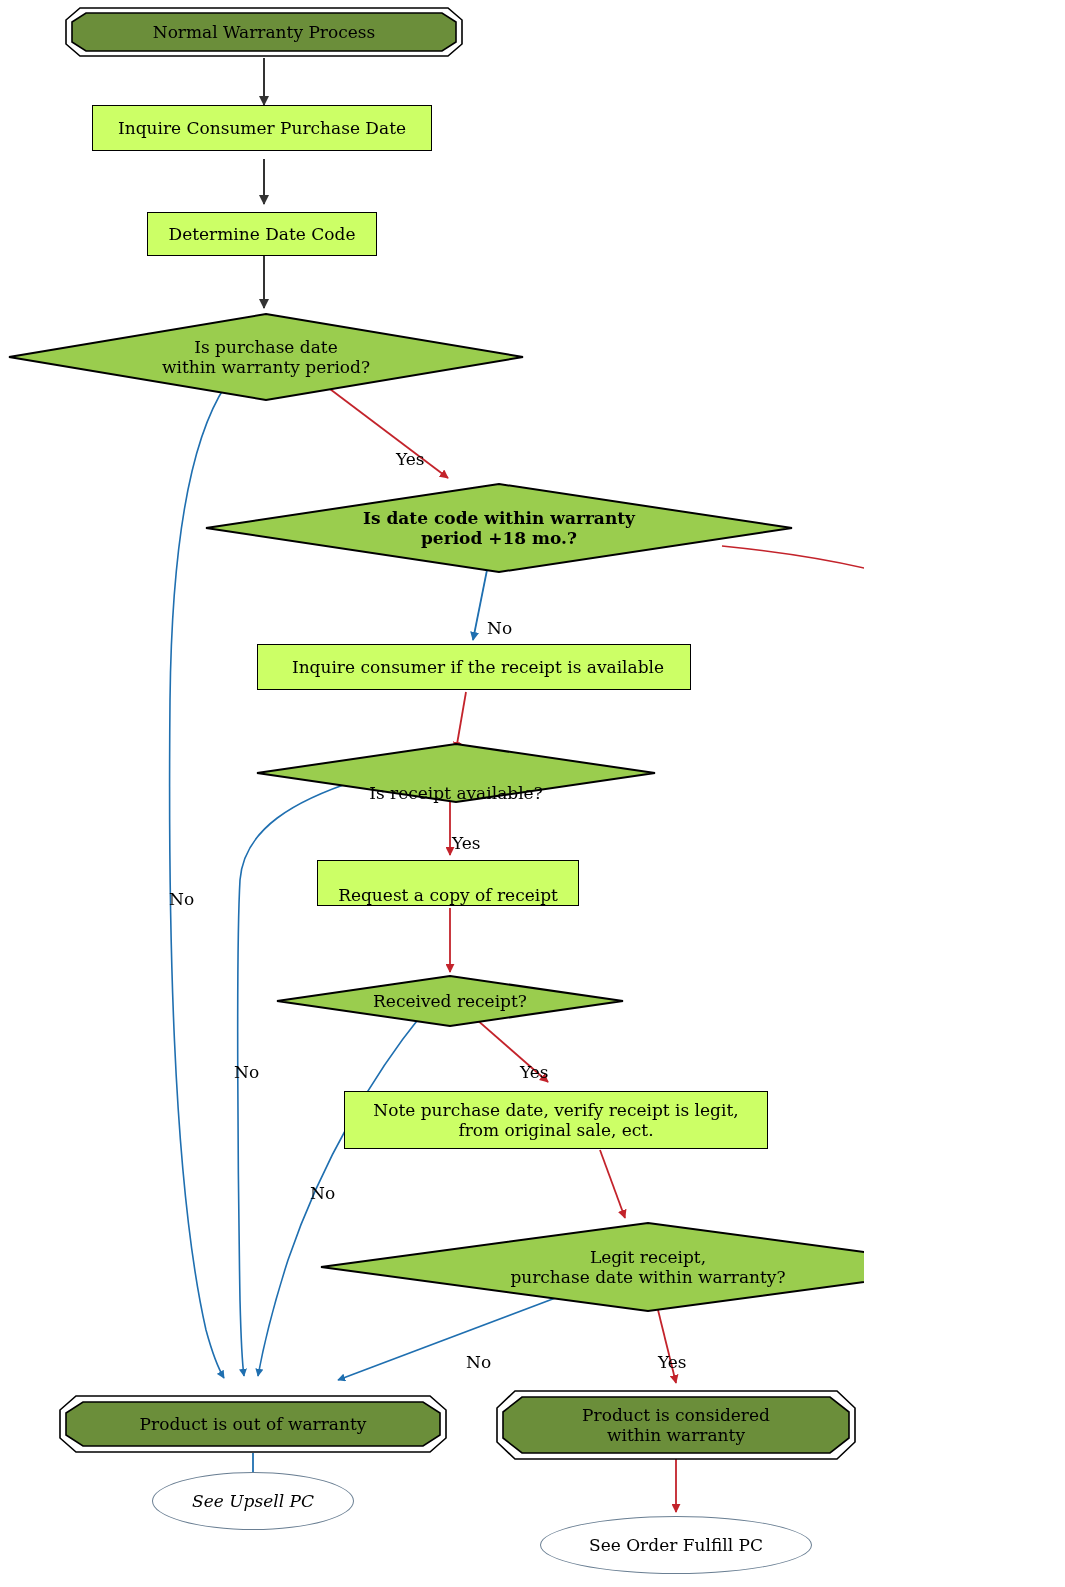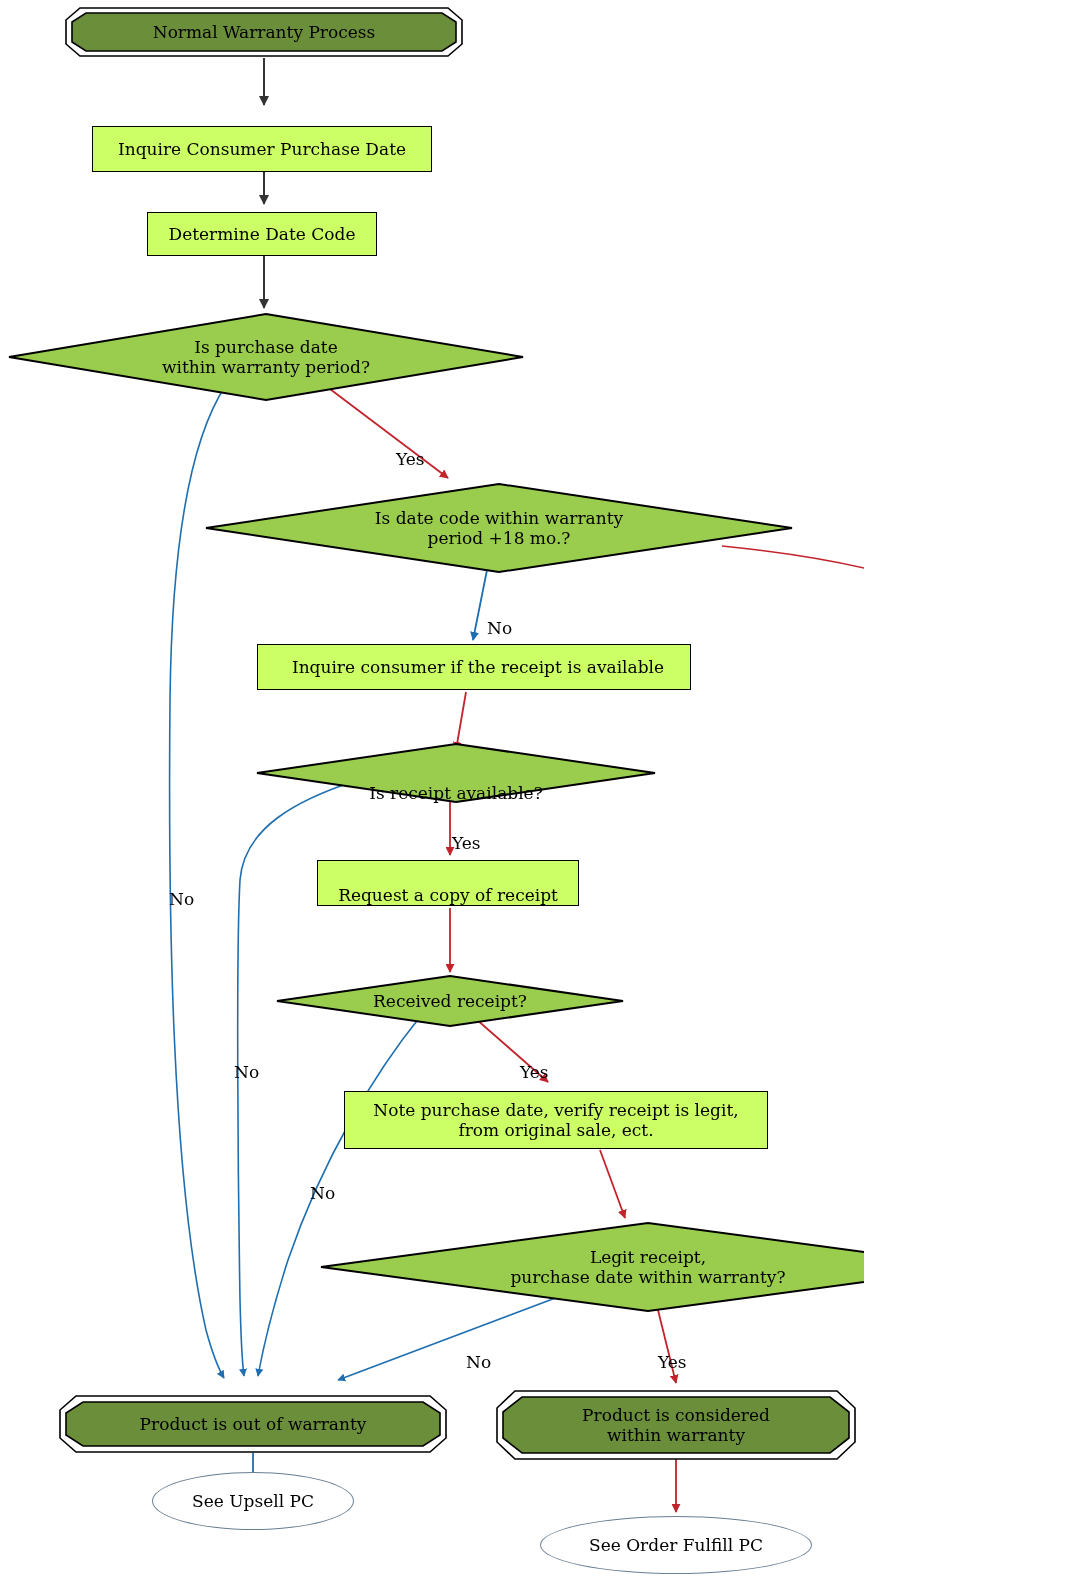--- a/index.html
+++ b/index.html
@@ -154,37 +154,37 @@
   </svg>
 
   <div class="node term" style="left:64px; top:6px; width:400px; height:52px;">
     <svg class="oct-outer" viewBox="0 0 400 52" preserveAspectRatio="none">
       <polygon points="16,2 384,2 398,14 398,38 384,50 16,50 2,38 2,14" fill="#ffffff" stroke="#000000" stroke-width="1.6"></polygon>
       <polygon points="22,7 378,7 392,16 392,36 378,45 22,45 8,36 8,16" fill="#6b8e3a" stroke="#000000" stroke-width="1.6"></polygon>
     </svg>
     <span class="label">Normal Warranty Process</span>
   </div>
 
-  <div class="node proc" style="left:92px; top:126px; width:340px; height:46px;">
+  <div class="node proc" style="left:92px; top:105px; width:340px; height:46px;">
     <span class="label">Inquire Consumer Purchase Date</span>
   </div>
 
   <div class="node proc" style="left:147px; top:212px; width:230px; height:44px;">
     <span class="label">Determine Date Code</span>
   </div>
 
   <div class="node dec" style="left:8px; top:313px; width:516px; height:88px;">
     <svg class="dia" viewBox="0 0 516 88" preserveAspectRatio="none">
       <polygon points="258,1 515,44 258,87 1,44" fill="#9acd4e" stroke="#000000" stroke-width="2"></polygon>
     </svg>
     <span class="label">Is purchase date
 within warranty period?</span>
   </div>
 
-  <div class="node dec" style="left:205px; top:483px; width:588px; height:90px;">
+  <div class="node dec" style="left:205px; top:483px; width:588px; height:90px;font-weight:bold;">
     <svg class="dia" viewBox="0 0 588 90" preserveAspectRatio="none">
       <polygon points="294,1 587,45 294,89 1,45" fill="#9acd4e" stroke="#000000" stroke-width="2"></polygon>
     </svg>
     <span class="label">Is date code within warranty
 period +18 mo.?</span>
   </div>
 
   <div class="node proc" style="left:257px; top:644px; width:434px; height:46px;padding-left:8px;">
     <span class="label">Inquire consumer if the receipt is available</span>
   </div>
@@ -230,21 +230,21 @@
 
   <div class="node term" style="left:495px; top:1389px; width:362px; height:72px;">
     <svg class="oct-outer" viewBox="0 0 362 72" preserveAspectRatio="none">
       <polygon points="20,2 342,2 360,19 360,53 342,70 20,70 2,53 2,19" fill="#ffffff" stroke="#000000" stroke-width="1.6"></polygon>
       <polygon points="27,8 335,8 354,23 354,49 335,64 27,64 8,49 8,23" fill="#6b8e3a" stroke="#000000" stroke-width="1.6"></polygon>
     </svg>
     <span class="label">Product is considered
 within warranty</span>
   </div>
 
-  <div class="node ell" style="left:152px; top:1472px; width:202px; height:58px;">
+  <div class="node ell" style="left:152px; top:1472px; width:202px; height:58px;font-style:italic;">
     <span class="label">See Upsell PC</span>
   </div>
 
   <div class="node ell" style="left:540px; top:1516px; width:272px; height:58px;">
     <span class="label">See Order Fulfill PC</span>
   </div>
 
   <div class="edge-label" style="left:396px; top:429px;">Yes</div>
 
   <div class="edge-label" style="left:169px; top:869px;">No</div>

